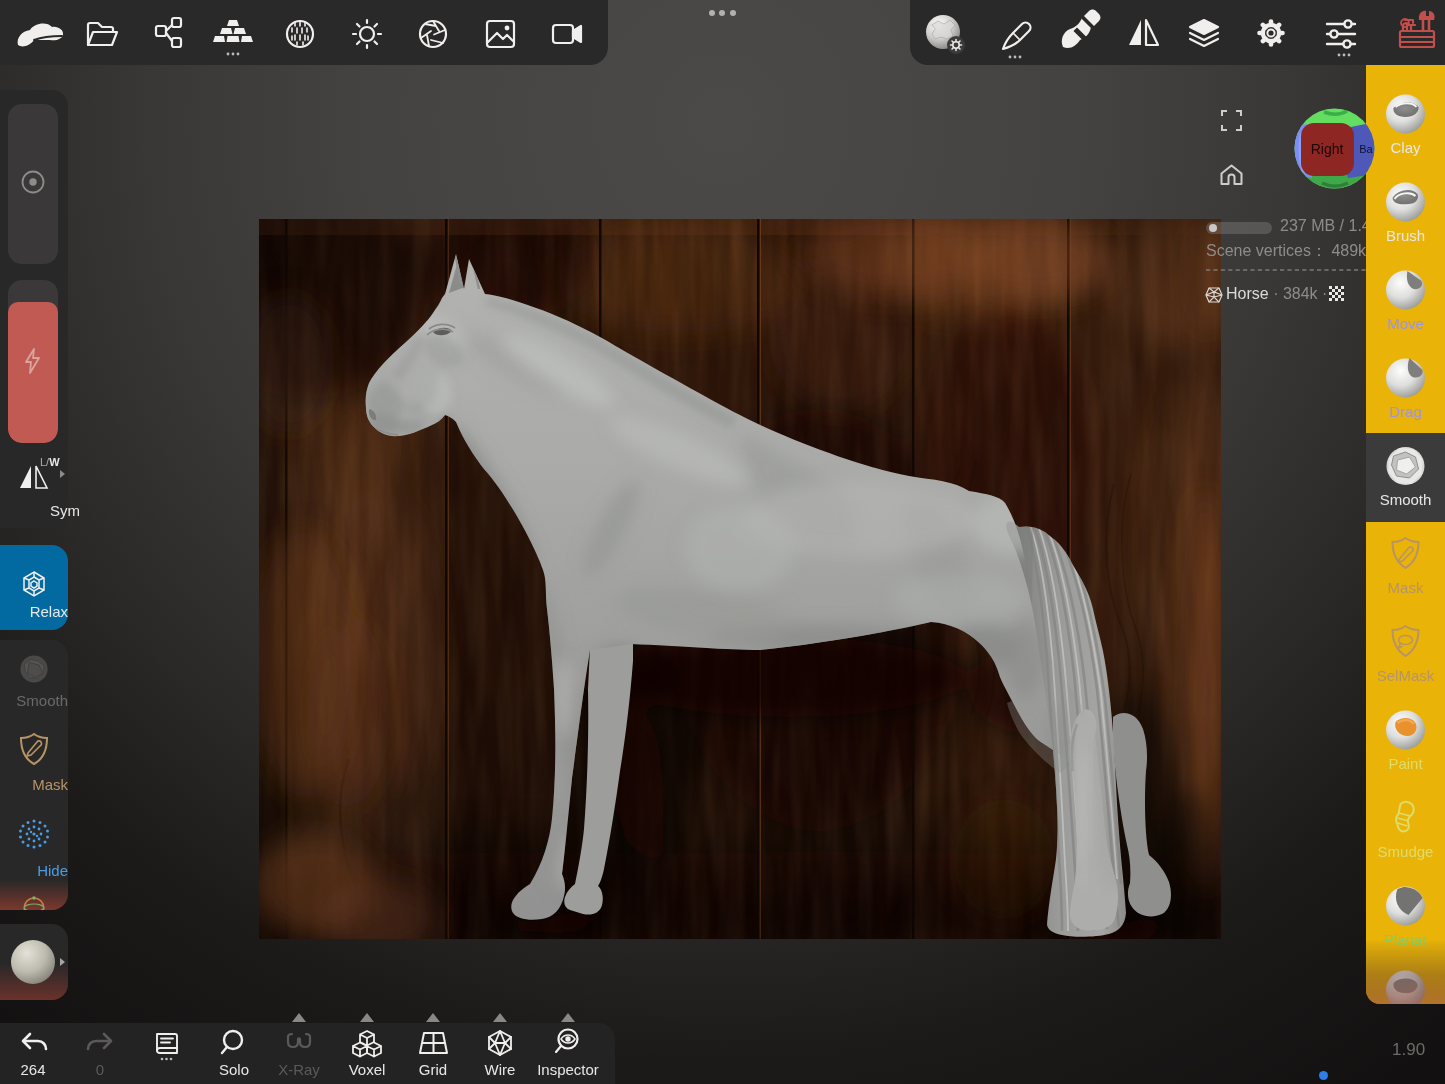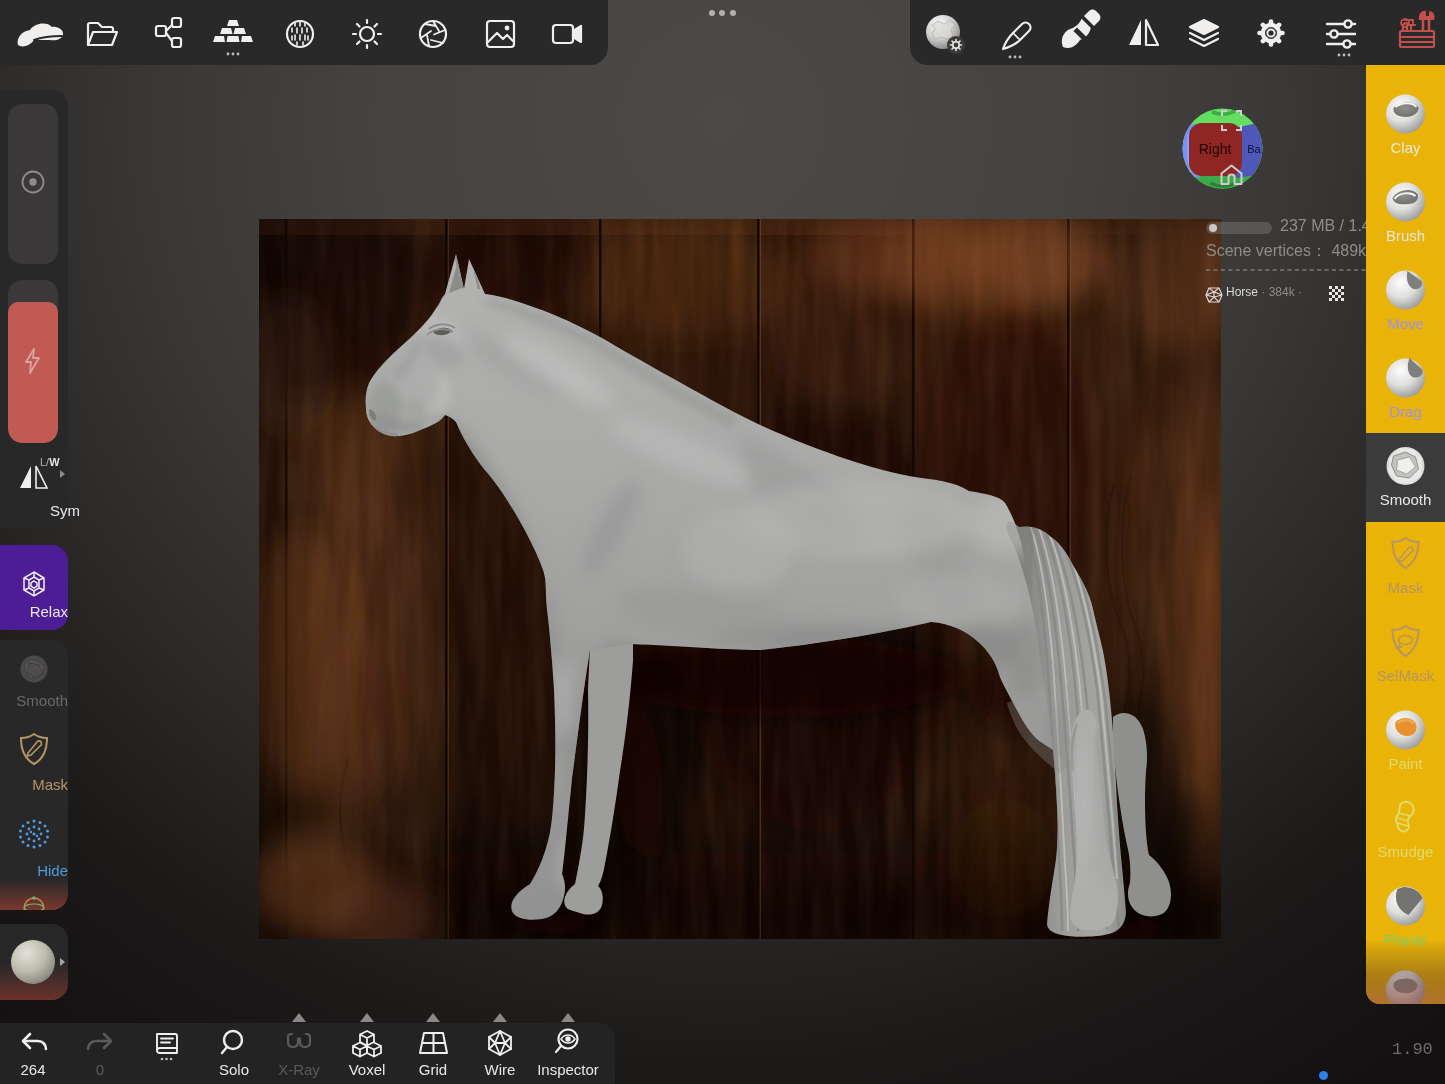--- a/index.html
+++ b/index.html
@@ -3,21 +3,21 @@
 <meta charset="utf-8">
 <style>
 html,body{margin:0;padding:0;background:#000;}
 #app{position:relative;width:1445px;height:1084px;overflow:hidden;font-family:"Liberation Sans",sans-serif;}
 .abs{position:absolute;}
 #canvasbg{left:0;top:0;width:1445px;height:1084px;
  background:radial-gradient(circle 1180px at 722px 120px,#4c4a48 0%,#454341 30%,#3a3837 48%,#2b2928 65%,#1c1a19 80%,#121010 100%);}
 #topleft{left:0;top:0;width:608px;height:65px;background:#2a2929;border-radius:0 0 18px 0;}
 #topright{left:910px;top:0;width:535px;height:65px;background:#2a2929;border-radius:0 0 0 18px;}
 #leftg1{left:0;top:90px;width:68px;height:438px;background:#292828;border-radius:0 16px 16px 0;}
-#leftg2{left:0;top:545px;width:68px;height:85px;background:#4c1d95;border-radius:0 16px 16px 0;}
+#leftg2{left:0;top:545px;width:68px;height:85px;background:#0369a1;border-radius:0 16px 16px 0;}
 #leftg3{left:0;top:640px;width:68px;height:270px;background:#292828;border-radius:0 16px 16px 0;overflow:hidden;}
 #leftg4{left:0;top:924px;width:68px;height:76px;background:#292828;border-radius:0 16px 16px 0;overflow:hidden;}
 #rightpanel{left:1366px;top:65px;width:79px;height:939px;background:#eab308;border-radius:0 0 0 14px;overflow:hidden;}
 #bottombar{left:0;top:1023px;width:615px;height:61px;background:#242323;border-radius:0 16px 0 0;text-align:right;}
 .lbl{position:absolute;text-align:right;white-space:nowrap;}
 </style>
 </head>
 <body>
 <div id="app">
   <div class="abs" id="canvasbg"></div>
@@ -361,21 +361,21 @@
   </div>
 
   <div class="abs" id="stats" style="left:1200px;top:215px;width:166px;height:100px;overflow:hidden;color:#8e8c8a;">
     <div class="abs" style="left:6px;top:7px;width:66px;height:12px;background:rgba(150,148,145,0.32);border-radius:6px;"></div>
     <div class="abs" style="left:9px;top:9px;width:8px;height:8px;background:#c9c7c5;border-radius:50%;"></div>
     <div class="abs" style="left:80px;top:2px;font-size:16px;white-space:nowrap;">237 MB / 1.4 GB</div>
     <div class="abs" style="left:6px;top:26px;font-size:16px;white-space:nowrap;">Scene vertices：&nbsp;489k</div>
     <svg class="abs" style="left:6px;top:53px;" width="160" height="4">
         <line x1="0" y1="2" x2="160" y2="2" stroke="#7b7977" stroke-width="1.6" stroke-dasharray="4.2 3.2"></line>
       </svg>
-    <div class="abs" style="left:26px;top:70px;font-size:12px;color:#dcdbda;">Horse <span style="color:#8e8c8a;">· 384k ·</span></div>
+    <div class="abs" style="left:26px;top:70px;font-size:16px;color:#dcdbda;">Horse <span style="color:#8e8c8a;">· 384k ·</span></div>
     <svg class="abs" style="left:5px;top:71px;" width="18" height="18" viewBox="0 0 18 18" fill="none" stroke="#dcdbda" stroke-width="1.2">
       <polygon points="4,2 14,2 17,9 14,16 4,16 1,9"></polygon>
       <path d="M4,2 L9,6 L14,2 M17,9 L9,6 L1,9 M9,6 L9,11 M1,9 L9,11 L17,9 M4,16 L9,11 L14,16"></path>
     </svg>
     <svg class="abs" style="left:129px;top:71px;" width="15" height="15" viewBox="0 0 15 15">
       <rect width="15" height="15" fill="#2f2e2d"></rect>
       <g fill="#e8e7e6">
         <rect x="0" y="0" width="3" height="3"></rect>
           <rect x="6" y="0" width="3" height="3"></rect>
           <rect x="12" y="0" width="3" height="3"></rect>
@@ -759,21 +759,21 @@
         <text x="100" y="52" fill="#5c5a58">0</text>
         <text x="234" y="52">Solo</text>
         <text x="299" y="52" fill="#5c5a58">X-Ray</text>
         <text x="367" y="52">Voxel</text>
         <text x="433" y="52">Grid</text>
         <text x="500" y="52">Wire</text>
         <text x="568" y="52">Inspector</text>
       </g>
     </svg>
   </div>
-  <div class="abs" id="gizmo" style="left:1182px;top:108px;width:81px;height:81px;">
+  <div class="abs" id="gizmo" style="left:1294px;top:108px;width:81px;height:81px;">
     <svg width="81" height="81" viewBox="0 0 81 81">
       <defs>
         <clipPath id="gclip">
             <circle cx="40.5" cy="40.5" r="40"></circle>
           </clipPath>
       </defs>
       <g clip-path="url(#gclip)">
         <rect width="81" height="81" fill="#63de61"></rect>
         <path d="M0,55 L81,62 L81,81 L0,81 Z" fill="#3fa94a"></path>
         <path d="M52,20 L81,14 L81,66 L54,70 L46,42 Z" fill="#4d58b8"></path>
@@ -802,16 +802,16 @@
     <div class="abs" style="left:730px;top:10px;width:6px;height:6px;border-radius:50%;background:#b3b1ae;"></div>
 
     <svg class="abs" style="left:292px;top:1013px;" width="290" height="9" viewBox="0 0 290 9" fill="#8a8886">
       <path d="M7,0 L14,9 L0,9 Z"></path>
       <path d="M75,0 L82,9 L68,9 Z"></path>
       <path d="M141,0 L148,9 L134,9 Z"></path>
       <path d="M208,0 L215,9 L201,9 Z"></path>
       <path d="M276,0 L283,9 L269,9 Z"></path>
     </svg>
 
-    <div class="abs" style="left:1392px;top:1040px;font-size:17px;color:#6e6c6a;font-family:Liberation Mono, monospace;">1.90</div>
+    <div class="abs" style="left:1392px;top:1040px;font-size:17px;color:#6e6c6a;">1.90</div>
     <div class="abs" style="left:1319px;top:1071px;width:9px;height:9px;border-radius:50%;background:#2d7ee8;"></div>
   </div>
 </div>
 
 </body></html>

